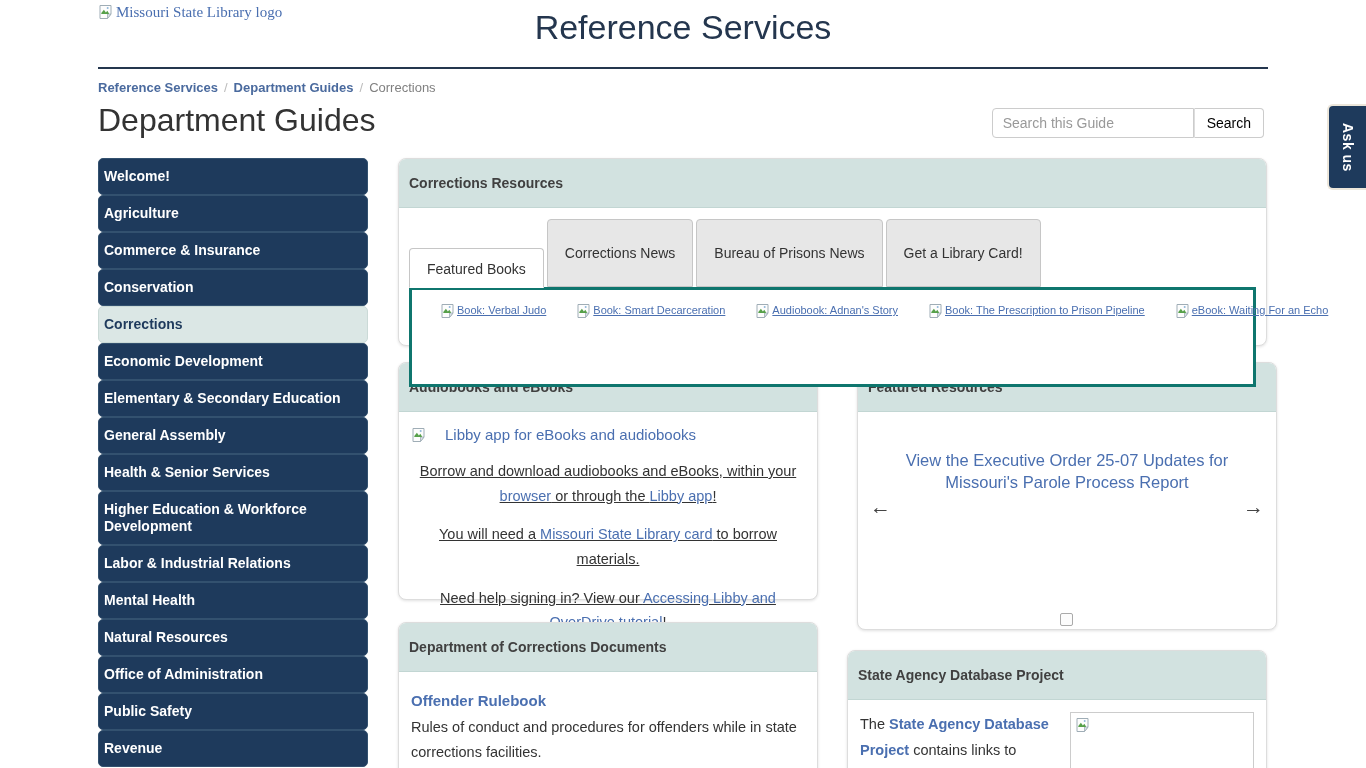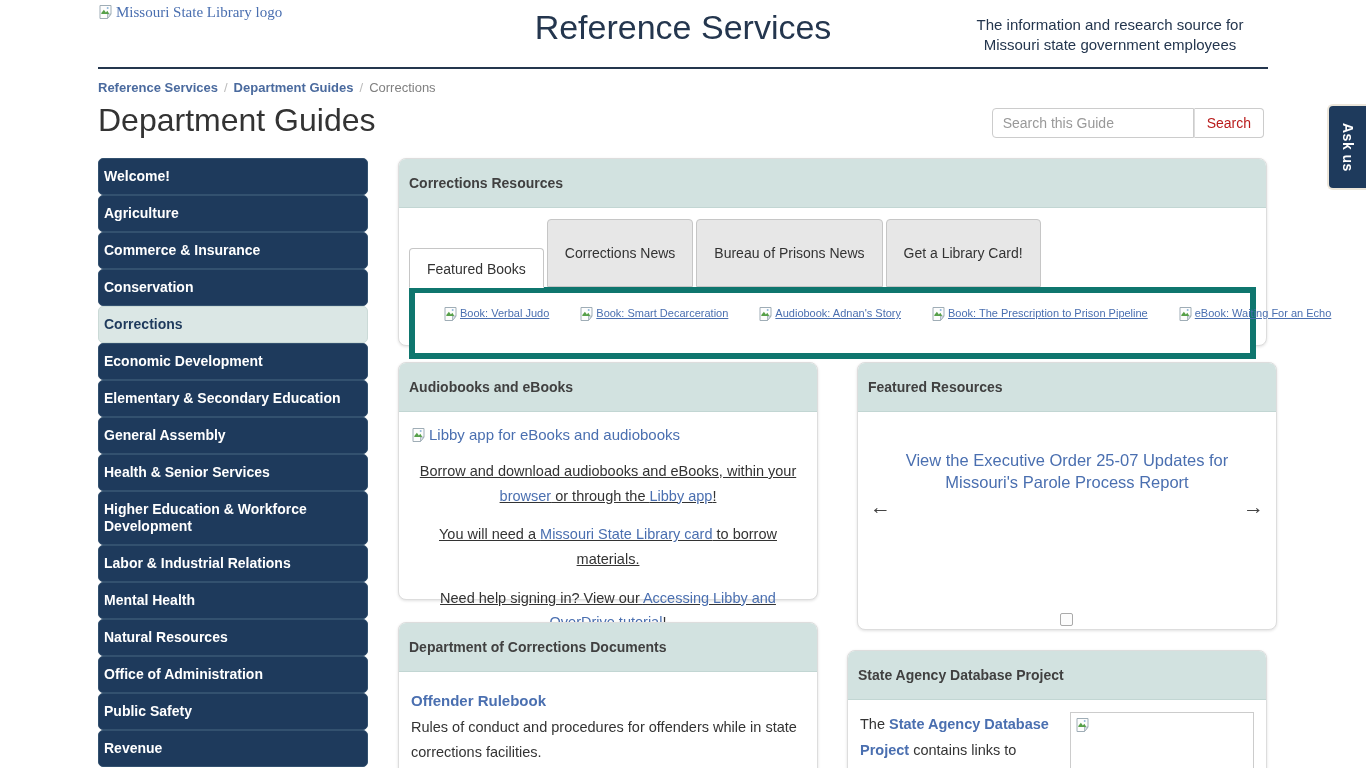--- a/index.html
+++ b/index.html
@@ -20,21 +20,21 @@
   .crumb-link{color:#4a6a9e;font-weight:bold;text-decoration:none;}
   .crumb-sep{color:#bbb;margin:0 6px;}
   .crumb-current{color:#808080;}
   .page-title{position:absolute;left:98px;top:102px;margin:0;font-size:32px;font-weight:400;color:#333;}
 
   .search{position:absolute;right:102px;top:108px;display:flex;}
   .search input{width:202px;height:30px;box-sizing:border-box;border:1px solid #ccc;
                 border-radius:4px 0 0 4px;padding:0 10px;font-size:14px;color:#333;font-family:inherit;outline:none;}
   .search input::placeholder{color:#999;}
   .search button{height:30px;box-sizing:border-box;border:1px solid #ccc;border-left:1px solid #ddd;
-                 background:#fff;border-radius:0 4px 4px 0;padding:0 12px;font-size:14px;color:#b91c1c;
+                 background:#fff;border-radius:0 4px 4px 0;padding:0 12px;font-size:14px;color:#000000;
                  font-family:inherit;cursor:pointer;}
 
   .ask-us{position:absolute;right:0;top:104px;width:37px;height:82px;background:#1e3a5c;
           border:2px solid #ece6da;border-right:none;border-radius:6px 0 0 6px;
           display:flex;align-items:center;justify-content:center;cursor:pointer;}
   .ask-us span{writing-mode:vertical-rl;color:#fff;font-weight:bold;font-size:14px;letter-spacing:.5px;}
 
   
   .sidebar{position:absolute;left:98px;top:158px;width:270px;}
   .sb-item{display:block;box-sizing:border-box;background:#1e3a5c;border:1px solid #33516f;
@@ -49,29 +49,29 @@
   .box-header{background:#d2e2e0;border-bottom:1px solid #c2d6d3;border-radius:7px 7px 0 0;
               padding:16px 10px;font-size:14px;font-weight:bold;color:#404040;}
 
   #box-resources{left:0;top:0;width:869px;height:188px;}
   .res-body{padding:11px 10px 0;}
   .tabs{display:flex;align-items:flex-end;}
   .tab{box-sizing:border-box;background:#e7e7e7;border:1px solid #c6c6c6;border-radius:4px 4px 0 0;
        padding:25px 17px;font-size:14px;color:#333;margin-right:3px;cursor:pointer;position:relative;}
   .tab.active{background:#fff;border-bottom-color:#fff;padding-top:12px;padding-bottom:10px;
               z-index:2;margin-bottom:-1px;}
-  .tab-panel{border:6px solid #0f766e;height:72px;box-sizing:border-box;padding:13px 28px;
+  .tab-panel{border:3px solid #0f766e;height:100px;box-sizing:border-box;padding:13px 28px;
              position:relative;z-index:1;background:#fff;}
   .books{display:flex;gap:30px;align-items:flex-start;}
   .book{display:flex;align-items:flex-start;gap:1px;font-size:11px;color:#4a6fb0;
         text-decoration:underline;white-space:nowrap;line-height:15px;}
 
   #box-audio{left:0;top:204px;width:420px;height:238px;}
   .audio-body{padding:12px;font-size:14.5px;color:#333;}
-  .libby-link{display:flex;align-items:center;gap:2px;color:#4a6fb0;font-size:15px;
+  .libby-link{display:flex;align-items:center;gap:18px;color:#4a6fb0;font-size:15px;
               text-decoration:none;margin:2px 0 16px;}
   .audio-body p{text-align:center;margin:0 0 14px;line-height:1.7;text-decoration:underline;}
   .ilink{color:#4a6fb0;text-decoration:none;cursor:pointer;}
 
   #box-featured{left:459px;top:204px;width:420px;height:268px;}
   .featured-body{position:relative;height:234px;}
   .slide-link{position:absolute;top:38px;left:40px;right:40px;text-align:center;
               font-size:16.5px;line-height:1.32;color:#4a6fb0;text-decoration:none;}
   .car-arrow{position:absolute;top:84px;font-size:21px;color:#444;cursor:pointer;line-height:1;}
   .car-prev{left:12px;}
@@ -102,21 +102,20 @@
         <svg width="16" height="16" viewBox="0 0 16 16">
           <path d="M2 1.5 h11 v8.5 l-3.5 4.5 H2 Z" fill="#fdfdfd" stroke="#9fadb6" stroke-width="1"></path>
           <path d="M9.5 14.5 l3.5-4.5 h-3.5 Z" fill="#dde4e8" stroke="#9fadb6" stroke-width="0.8"></path>
           <path d="M3.3 9 l2.6-3.2 2 2.6 1.4-1.6 1.6 2.4 v0.8 h-7.6 Z" fill="#57a04a"></path>
           <circle cx="9.7" cy="3.9" r="1" fill="#8fb7d9"></circle>
         </svg>
       </span>
     <span>Missouri State Library logo</span>
   </a>
   <h1 class="site-title">Reference Services</h1>
-  <div class="tagline">The information and research source for Missouri state government employees</div>
   <div class="header-rule"></div>
 
   <nav class="breadcrumb">
     <a href="#" class="crumb-link">Reference Services</a><span class="crumb-sep">/</span><a href="#" class="crumb-link">Department Guides</a><span class="crumb-sep">/</span><span class="crumb-current">Corrections</span>
   </nav>
 
   <h2 class="page-title">Department Guides</h2>
 
   <div class="search">
     <input type="text" placeholder="Search this Guide" style="">

